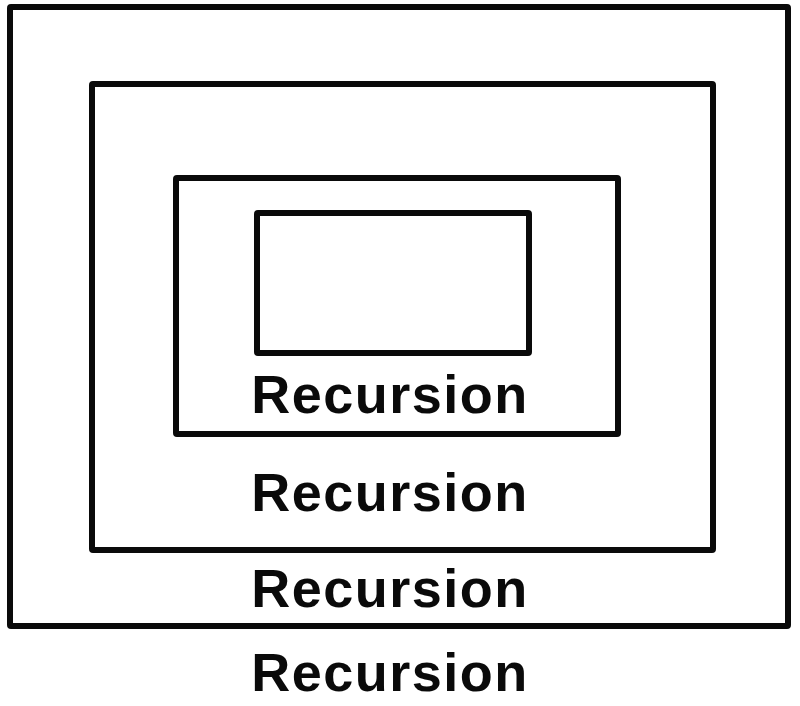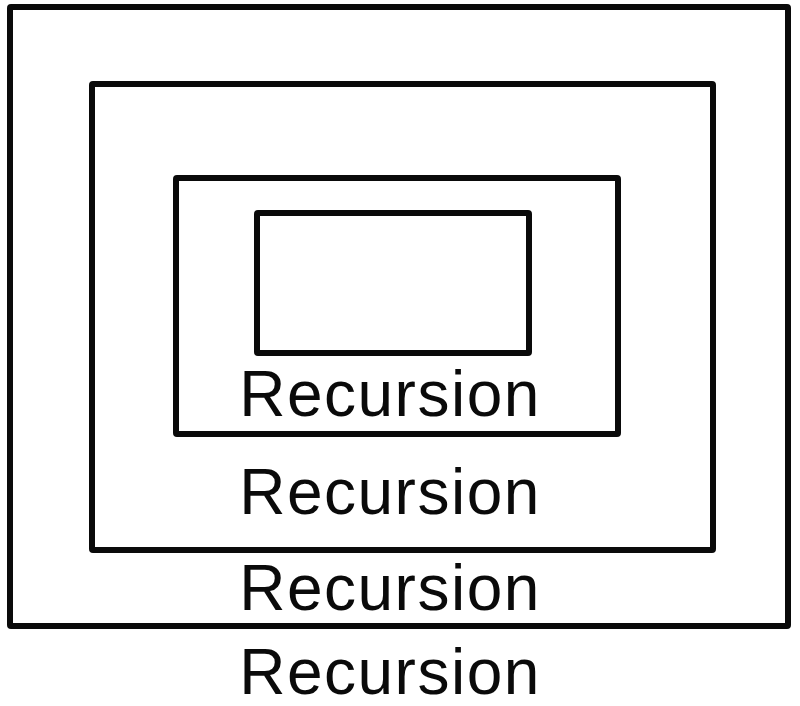--- a/index.html
+++ b/index.html
@@ -28,22 +28,22 @@
   .box2 { left: 89px;  top: 81px;  width: 627px; height: 472px; }
   .box3 { left: 173px; top: 175px; width: 448px; height: 262px; }
   .box4 { left: 254px; top: 210px; width: 278px; height: 146px; }
   .lbl {
     position: absolute;
     left: 240px;
     width: 300px;
     display: flex;
     align-items: center;
     justify-content: center;
-    font-size: 64px;
-    font-weight: 400;
+    font-size: 54px;
+    font-weight: 700;
     letter-spacing: 1.5px;
     color: var(--text);
     white-space: nowrap;
     filter: blur(0.4px);
   }
   .lbl-innermost { top: 356px; height: 76px;  }
   .lbl-level-3   { top: 437px; height: 110px; }
   .lbl-level-2   { top: 553px; height: 70px;  }
   .lbl-outermost { top: 638px; height: 68px;  }
 </style>

